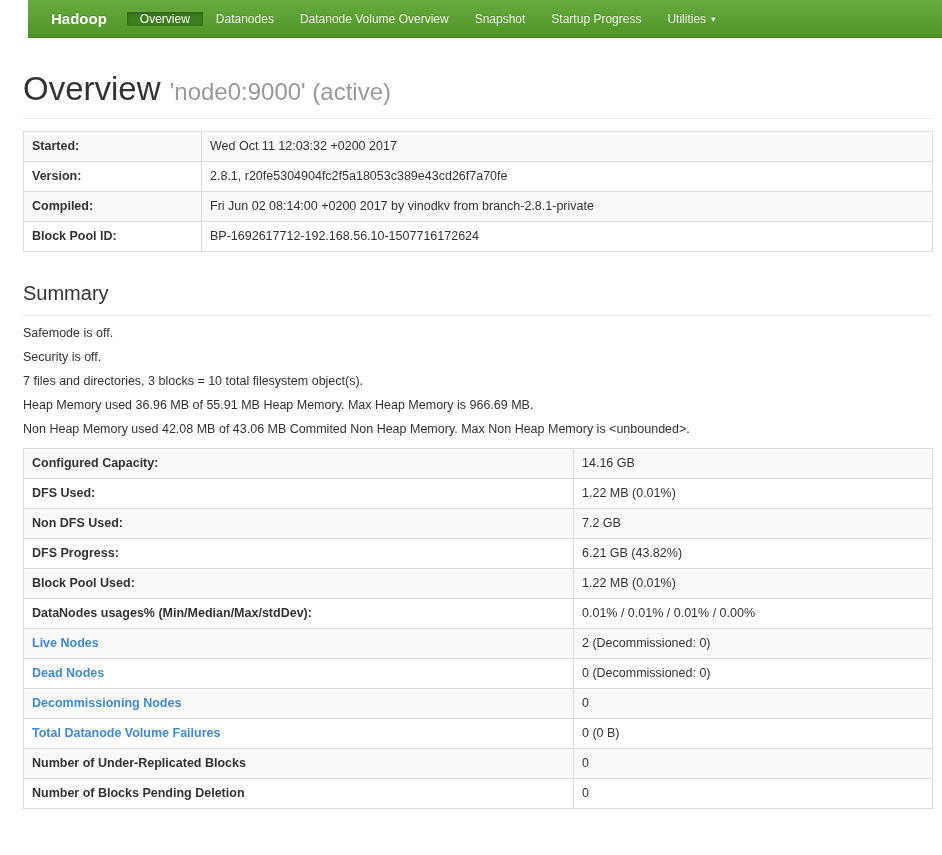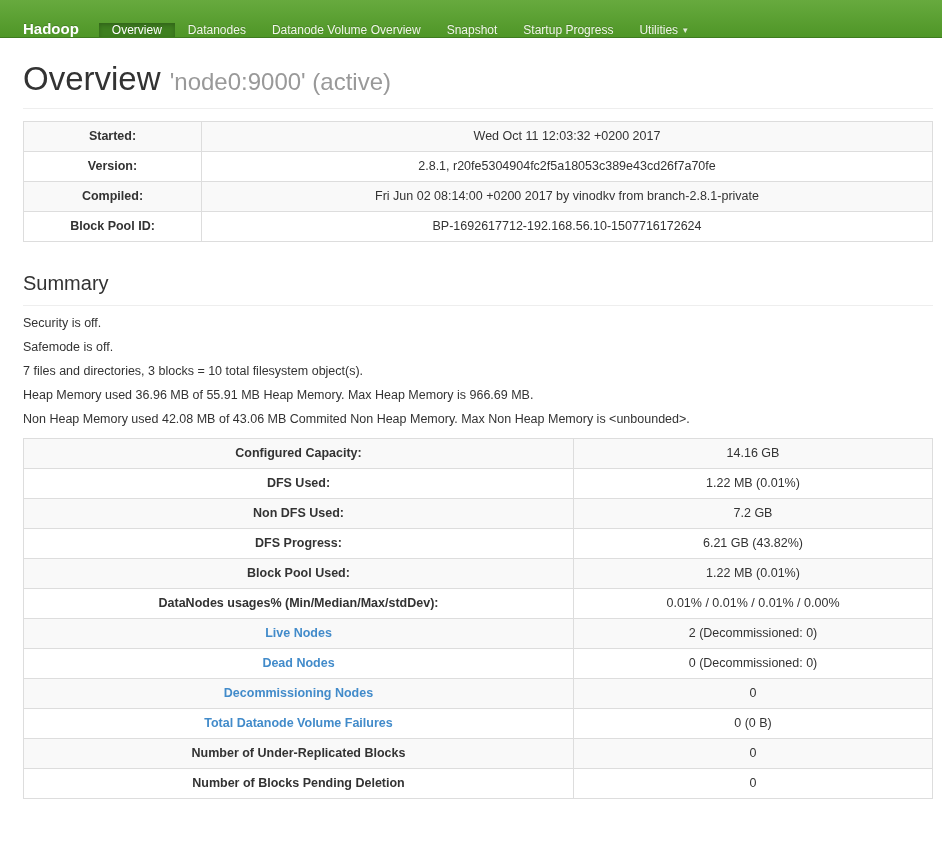--- a/index.html
+++ b/index.html
@@ -5,23 +5,24 @@
   * { box-sizing: border-box; }
   html, body { margin: 0; padding: 0; }
   body {
     width: 942px; height: 855px; overflow: hidden;
     background: #fff; color: #333;
     font-family: "Liberation Sans", "DejaVu Sans", sans-serif;
   }
 
   
   .navbar {
-    display: flex; align-items: flex-end; height: 38px;
+    display: flex; align-items: center; height: 38px;
     background: linear-gradient(to bottom, var(--navbar-green-top, #67aa3e), var(--navbar-green-bottom, #4f9627));
     border-bottom: 1px solid #3e7c1e;
+    margin-left: 28px;
   }
   .brand {
     display: flex; align-items: center;
     padding: 0 20px 0 23px;
     color: #fff; font-size: 15px; font-weight: bold;
     text-decoration: none; text-shadow: 0 -1px 0 rgba(0,0,0,.2);
   }
   .nav { display: flex; list-style: none; margin: 0; padding: 0; }
   .nav li { display: flex; }
   .nav a {
@@ -31,26 +32,26 @@
   }
   .nav li.active a {
     background: var(--navbar-active, #3e7f1f);
     box-shadow: inset 0 2px 4px rgba(0,0,0,.22);
     color: #fff;
   }
   .caret { font-size: 9px; margin-left: 5px; opacity: .9; }
 
   
   .container { padding: 0 9px 0 23px; }
-  h1.page-title { margin: 22px 0 10px; font-size: 33px; font-weight: normal; color: #333; letter-spacing: 0; }
+  h1.page-title { margin: 32px 0 10px; font-size: 33px; font-weight: normal; color: #333; letter-spacing: 0; }
   h1.page-title small { font-size: 24px; color: var(--subtitle-gray, #999); font-weight: normal; }
   hr.divider { border: 0; border-top: 1px solid #eee; margin: 10px 0; }
 
   table { width: 100%; border-collapse: collapse; font-size: 12.5px; }
-  td, th { border: 1px solid var(--border, #ddd); padding: 7px 8px; text-align: center; vertical-align: top; line-height: 15px; }
+  td, th { border: 1px solid var(--border, #ddd); padding: 7px 8px; text-align: left; vertical-align: top; line-height: 15px; }
   th { font-weight: bold; }
   tbody tr:nth-child(odd) { background: var(--row-stripe, #f9f9f9); }
 
   .info-table { margin-top: 12px; }
   .info-table th { width: 178px; }
 
   h1.section-heading { margin: 30px 0 8px; font-size: 20px; font-weight: normal; color: #333; }
   p.sumline { margin: 0 0 10px; font-size: 12.5px; line-height: 14px; }
 
   .summary-table { margin-top: 12px; }
@@ -110,22 +111,22 @@
       <tr>
         <th>Block Pool ID:</th>
         <td>BP-1692617712-192.168.56.10-1507716172624</td>
       </tr>
     </tbody>
   </table>
 
   <h1 class="section-heading">Summary</h1>
   <hr class="divider">
 
+  <p class="sumline">Safemode is off.</p>
   <p class="sumline">Security is off.</p>
-  <p class="sumline">Safemode is off.</p>
   <p class="sumline">7 files and directories, 3 blocks = 10 total filesystem object(s).</p>
   <p class="sumline">Heap Memory used 36.96 MB of 55.91 MB Heap Memory. Max Heap Memory is 966.69 MB.</p>
   <p class="sumline">Non Heap Memory used 42.08 MB of 43.06 MB Commited Non Heap Memory. Max Non Heap Memory is &lt;unbounded&gt;.</p>
 
   <table class="summary-table">
     <tbody>
       <tr>
         <th>Configured Capacity:</th>
         <td>14.16 GB</td>
       </tr>

